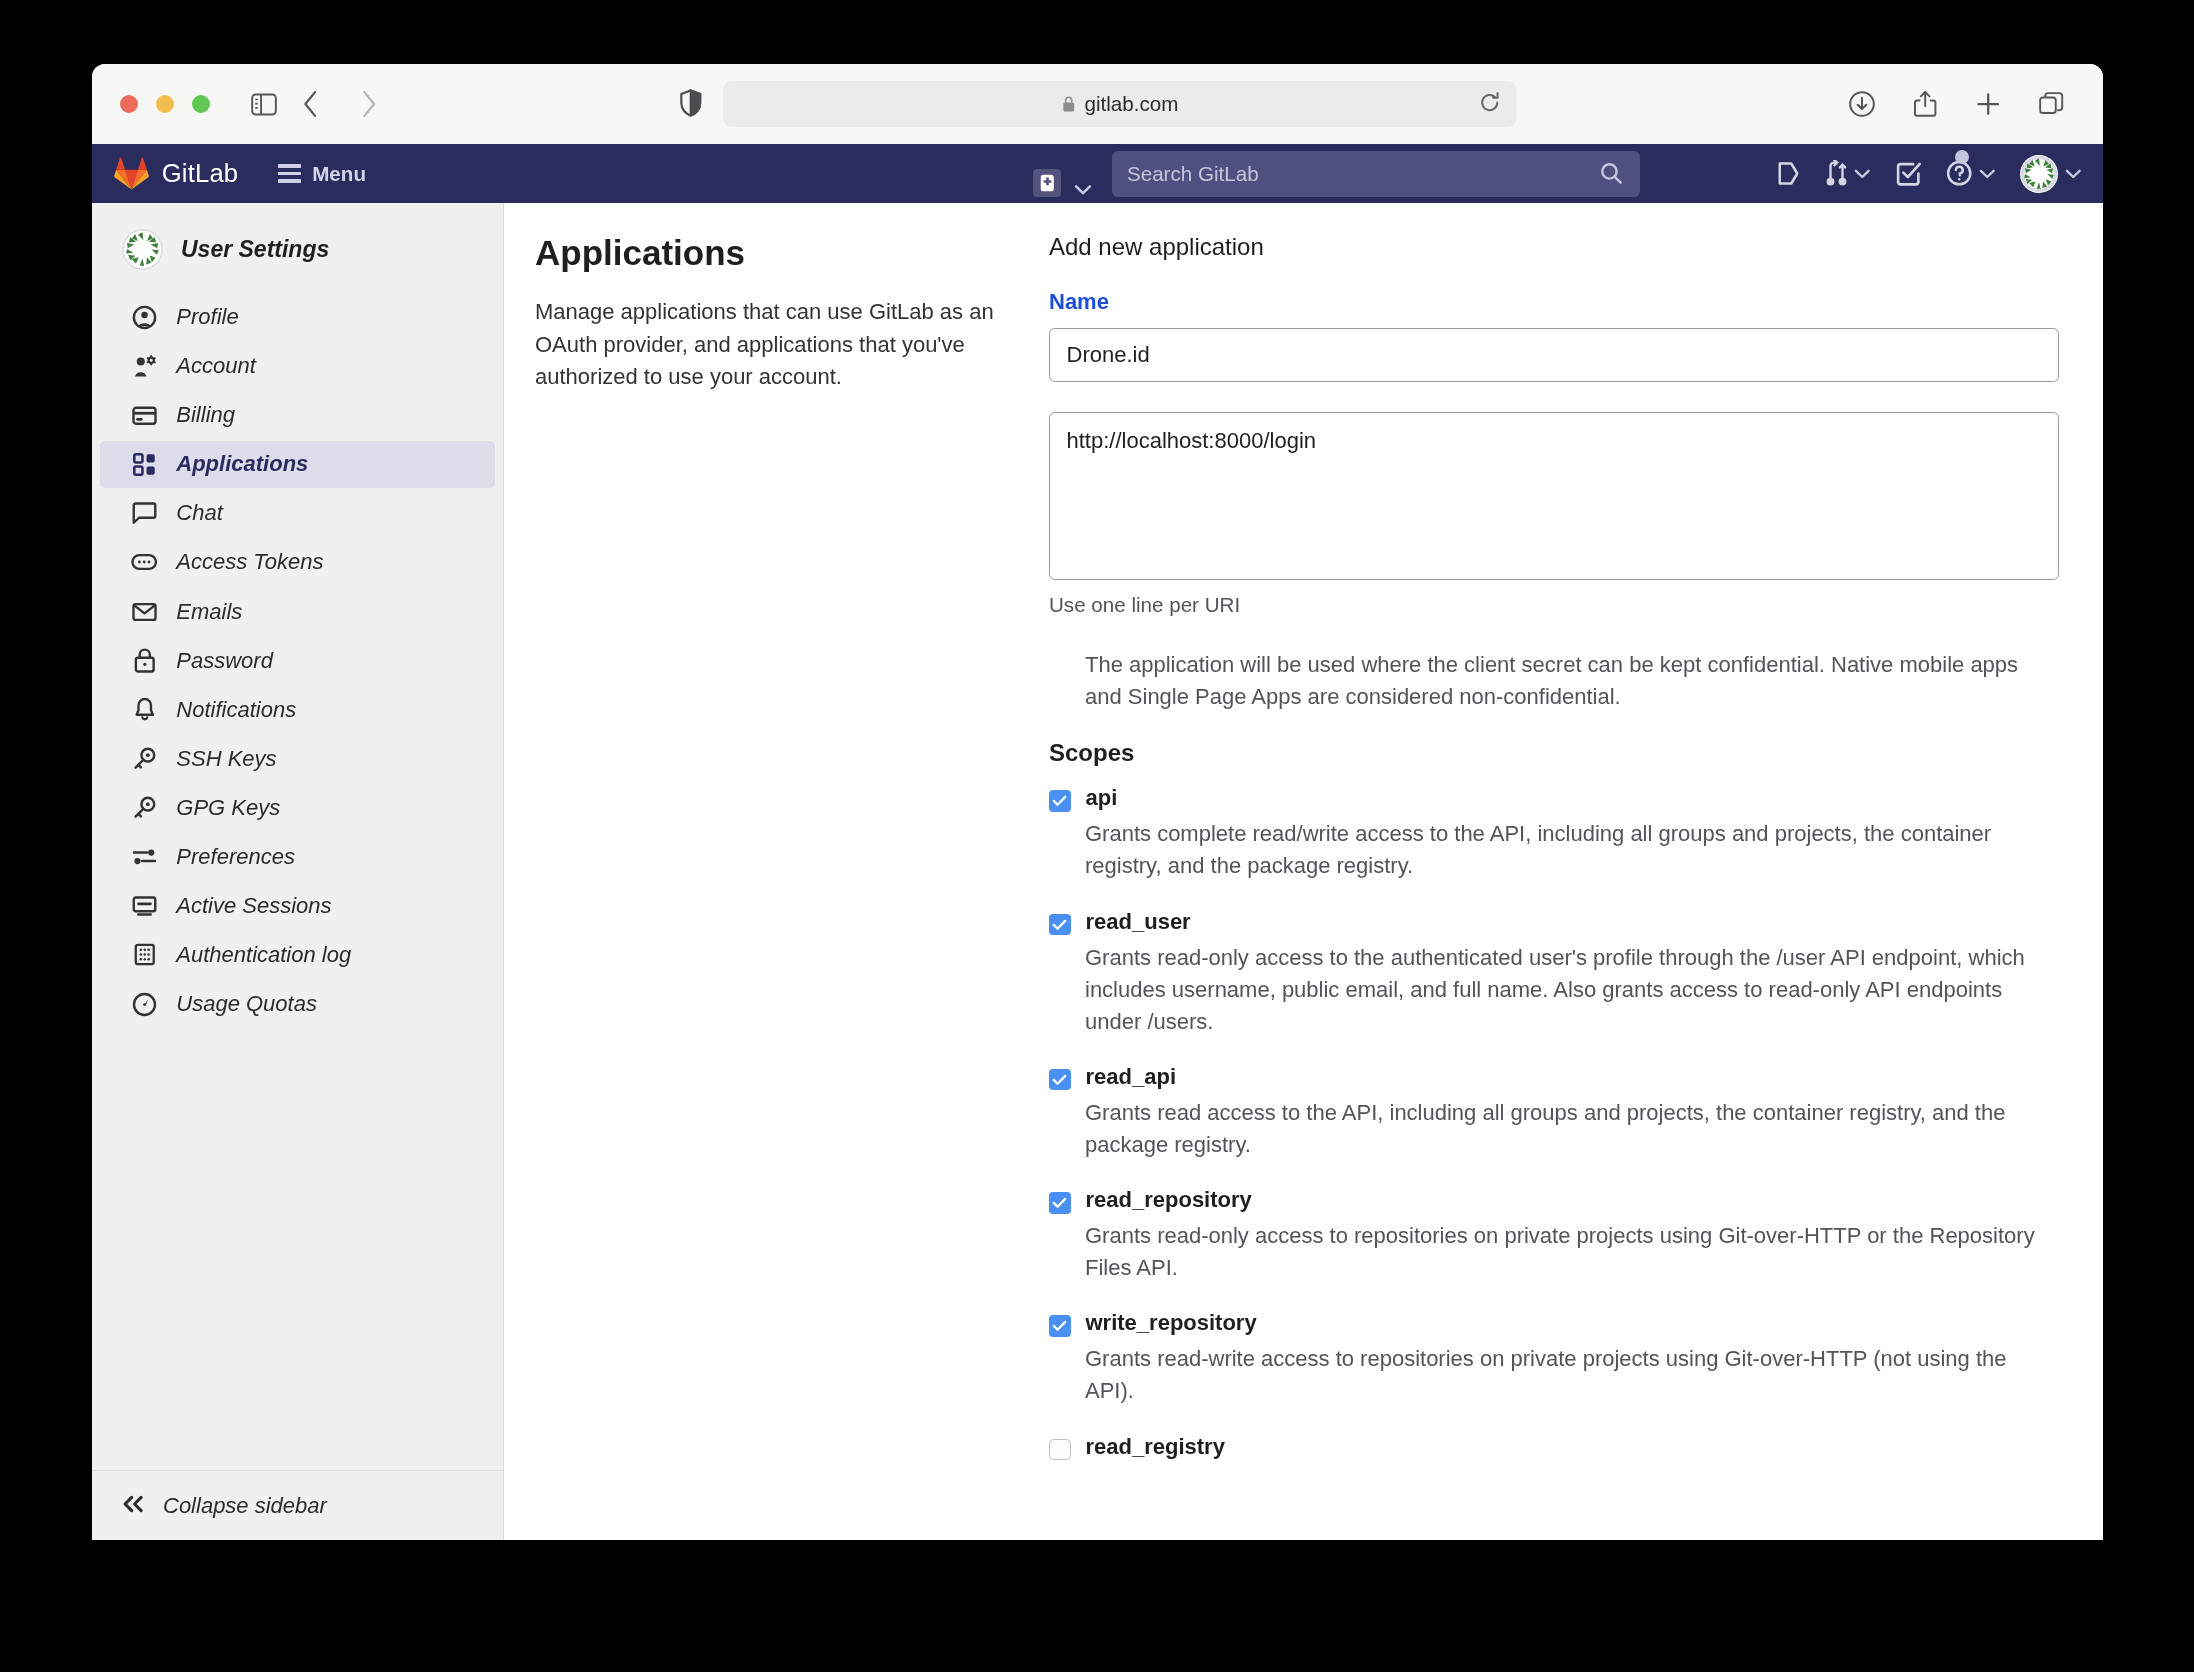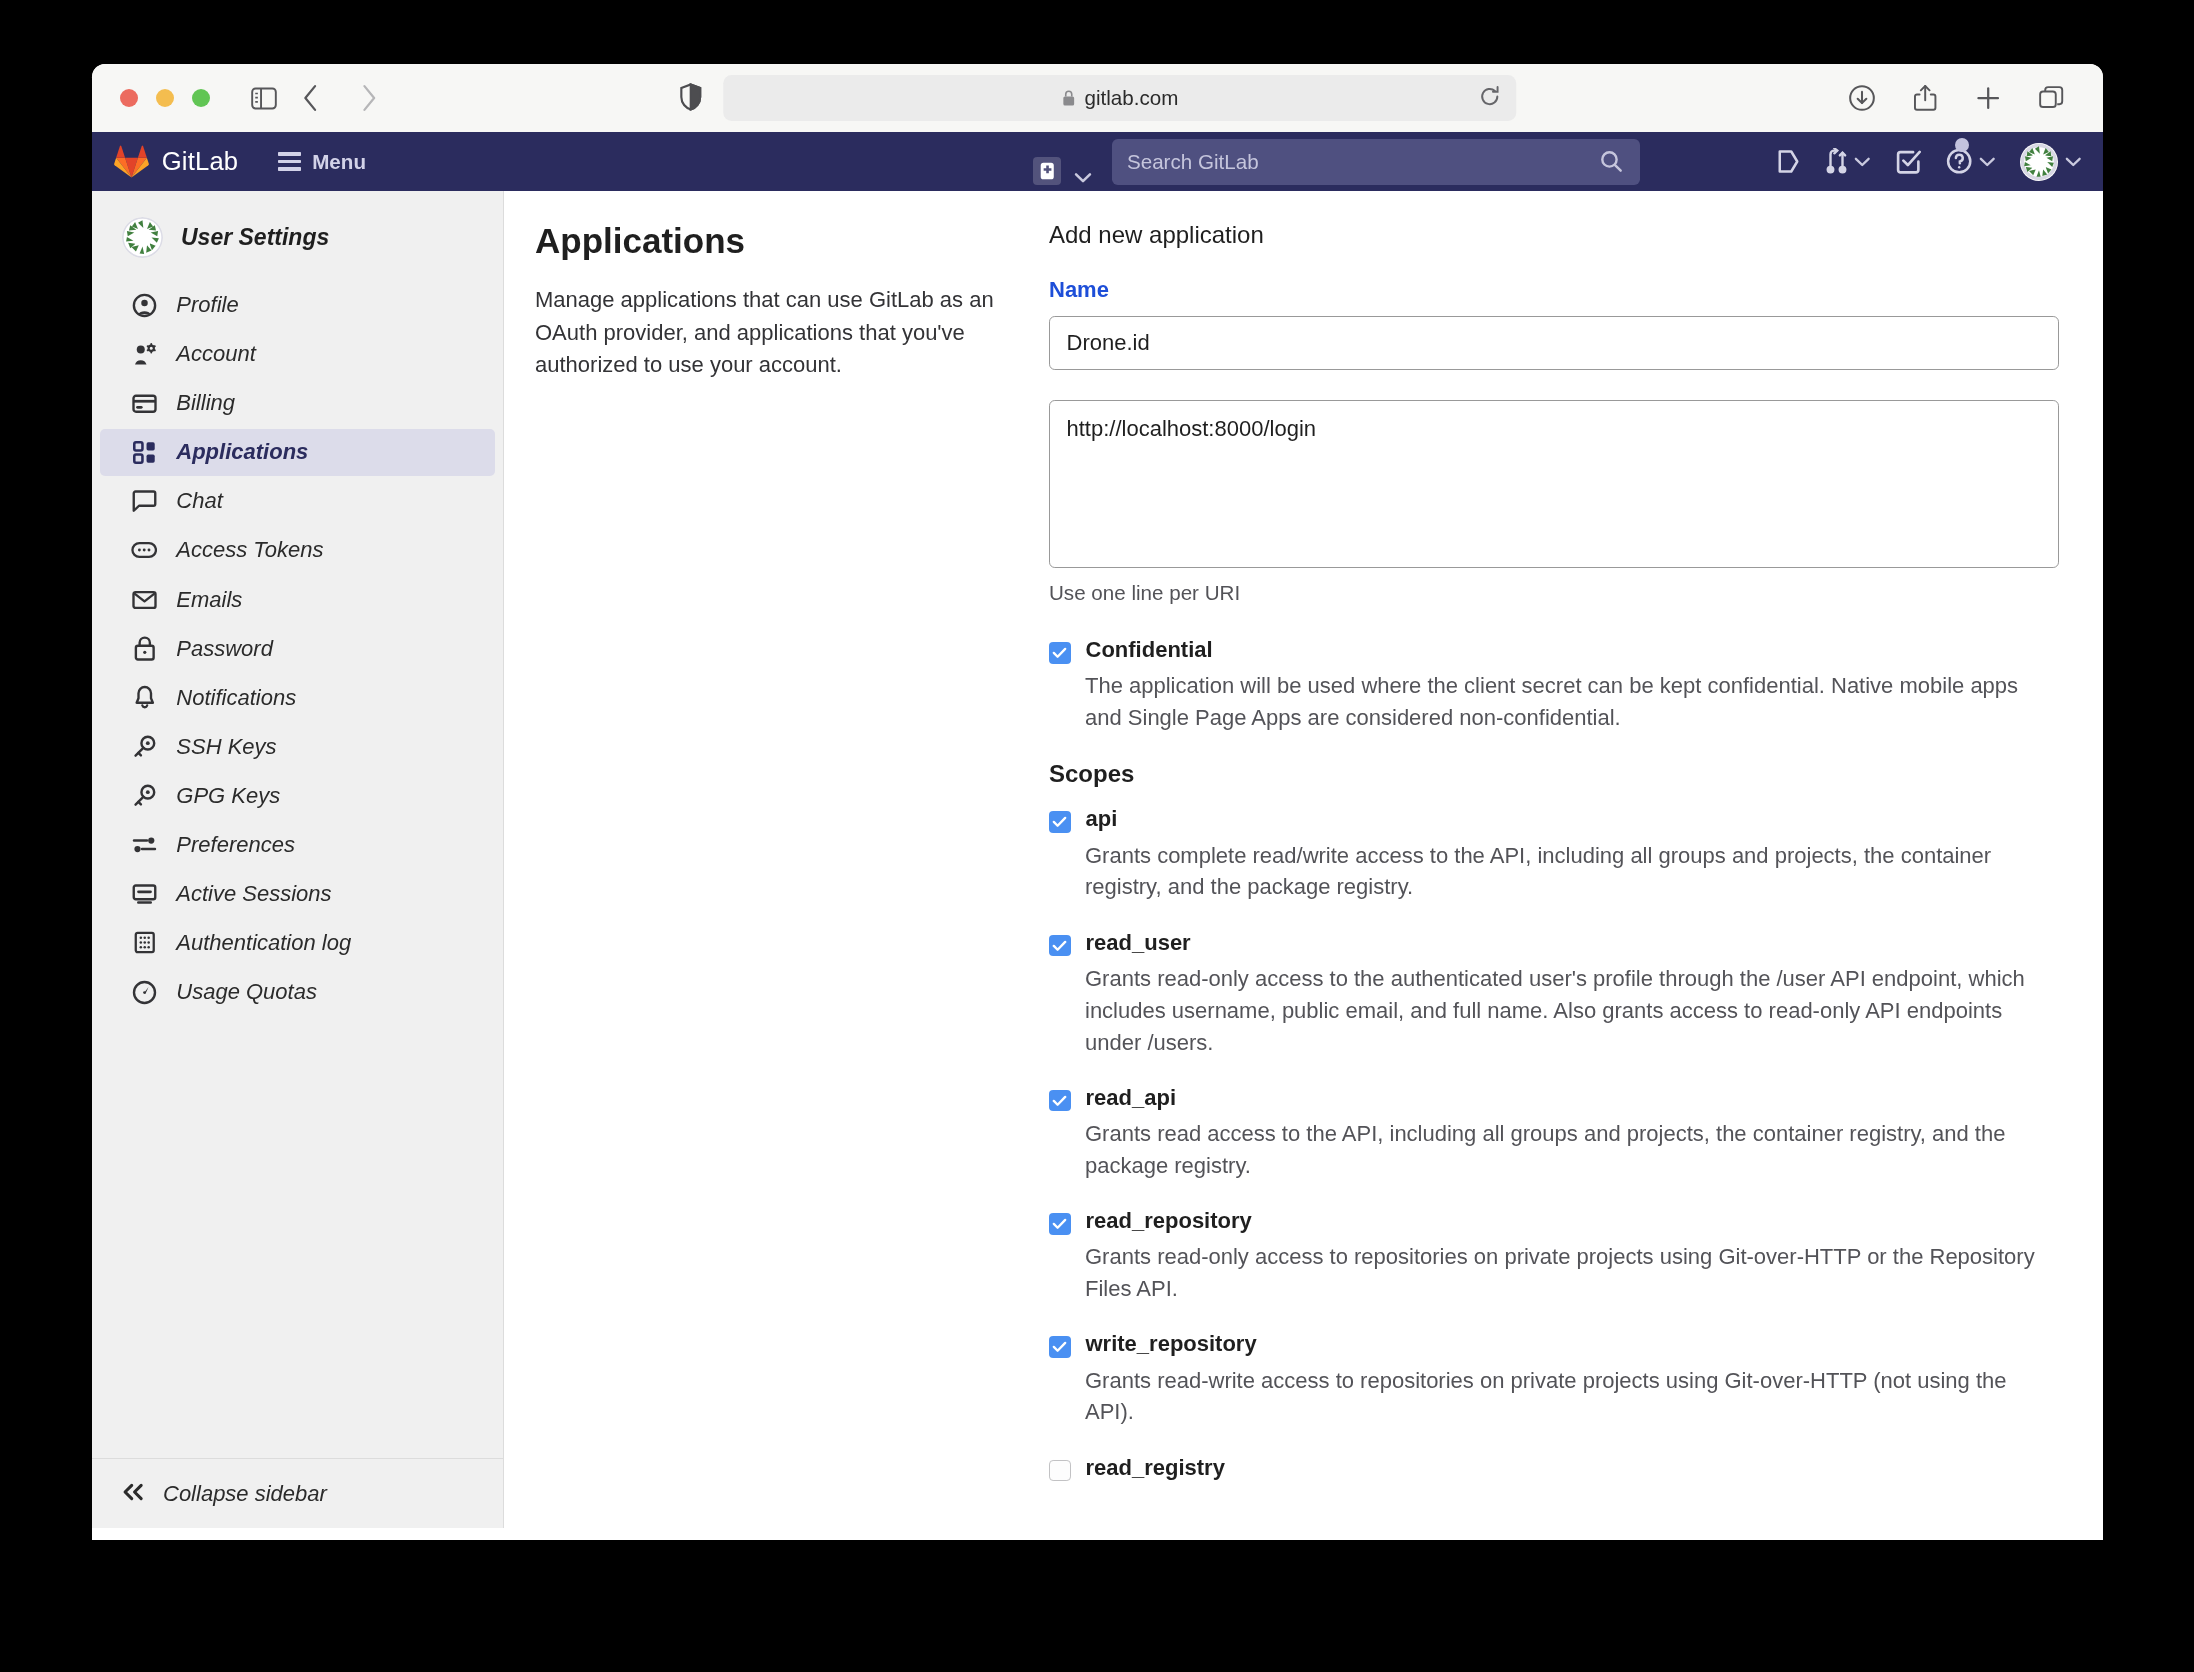--- a/index.html
+++ b/index.html
@@ -16,21 +16,21 @@
     left: 92px; top: 64px;
     width: 2011px; height: 1476px;
     background: #ffffff;
     border-radius: 13.2px 13.2px 0 0;
     overflow: hidden;
     box-shadow: 0 8.3px 41px rgba(0,0,0,0.5);
   }
 
   
   .safari-toolbar {
-    height: 68px;
+    height: 80px;
     background: #f7f7f5;
     display: flex;
     align-items: center;
     padding: 0 28px;
     position: relative;
   }
   .traffic-lights { display: flex; gap: 18px; align-items: center; margin-right: 35px; }
   .tl { width: 18px; height: 18px; border-radius: 50%; }
   .tl.red { background: #ec6b5f; }
   .tl.yellow { background: #f4bd4f; }
@@ -698,28 +698,20 @@
       <div class="col-right">
         <div class="section-head">Add new application</div>
 
         <div class="field-label">Name</div>
         <input class="text-input" type="text" value="Drone.id" style="">
 
         <textarea class="textarea-input" style="">http://localhost:8000/login</textarea>
         <div class="hint">Use one line per URI</div>
 
         <div class="confidential-block">
-          <div class="cb-row">
-            <span class="cb checked">
-              <svg width="15" height="11.6" viewBox="0 0 14 11" fill="none" stroke="#ffffff" stroke-width="2.2" stroke-linecap="round" stroke-linejoin="round">
-                <polyline points="1.6,5.6 5.2,9.2 12.4,1.8"></polyline>
-              </svg>
-            </span>
-            <span class="cb-label">Confidential</span>
-          </div>
           <div class="cb-desc">The application will be used where the client secret can be kept confidential. Native mobile apps and Single Page Apps are considered non-confidential.</div>
         </div>
 
         <div class="scopes-head">Scopes</div>
 
         
         <div class="cb-row">
           <span class="cb checked">
             <svg width="15" height="11.6" viewBox="0 0 14 11" fill="none" stroke="#ffffff" stroke-width="2.2" stroke-linecap="round" stroke-linejoin="round">
                 <polyline points="1.6,5.6 5.2,9.2 12.4,1.8"></polyline>

